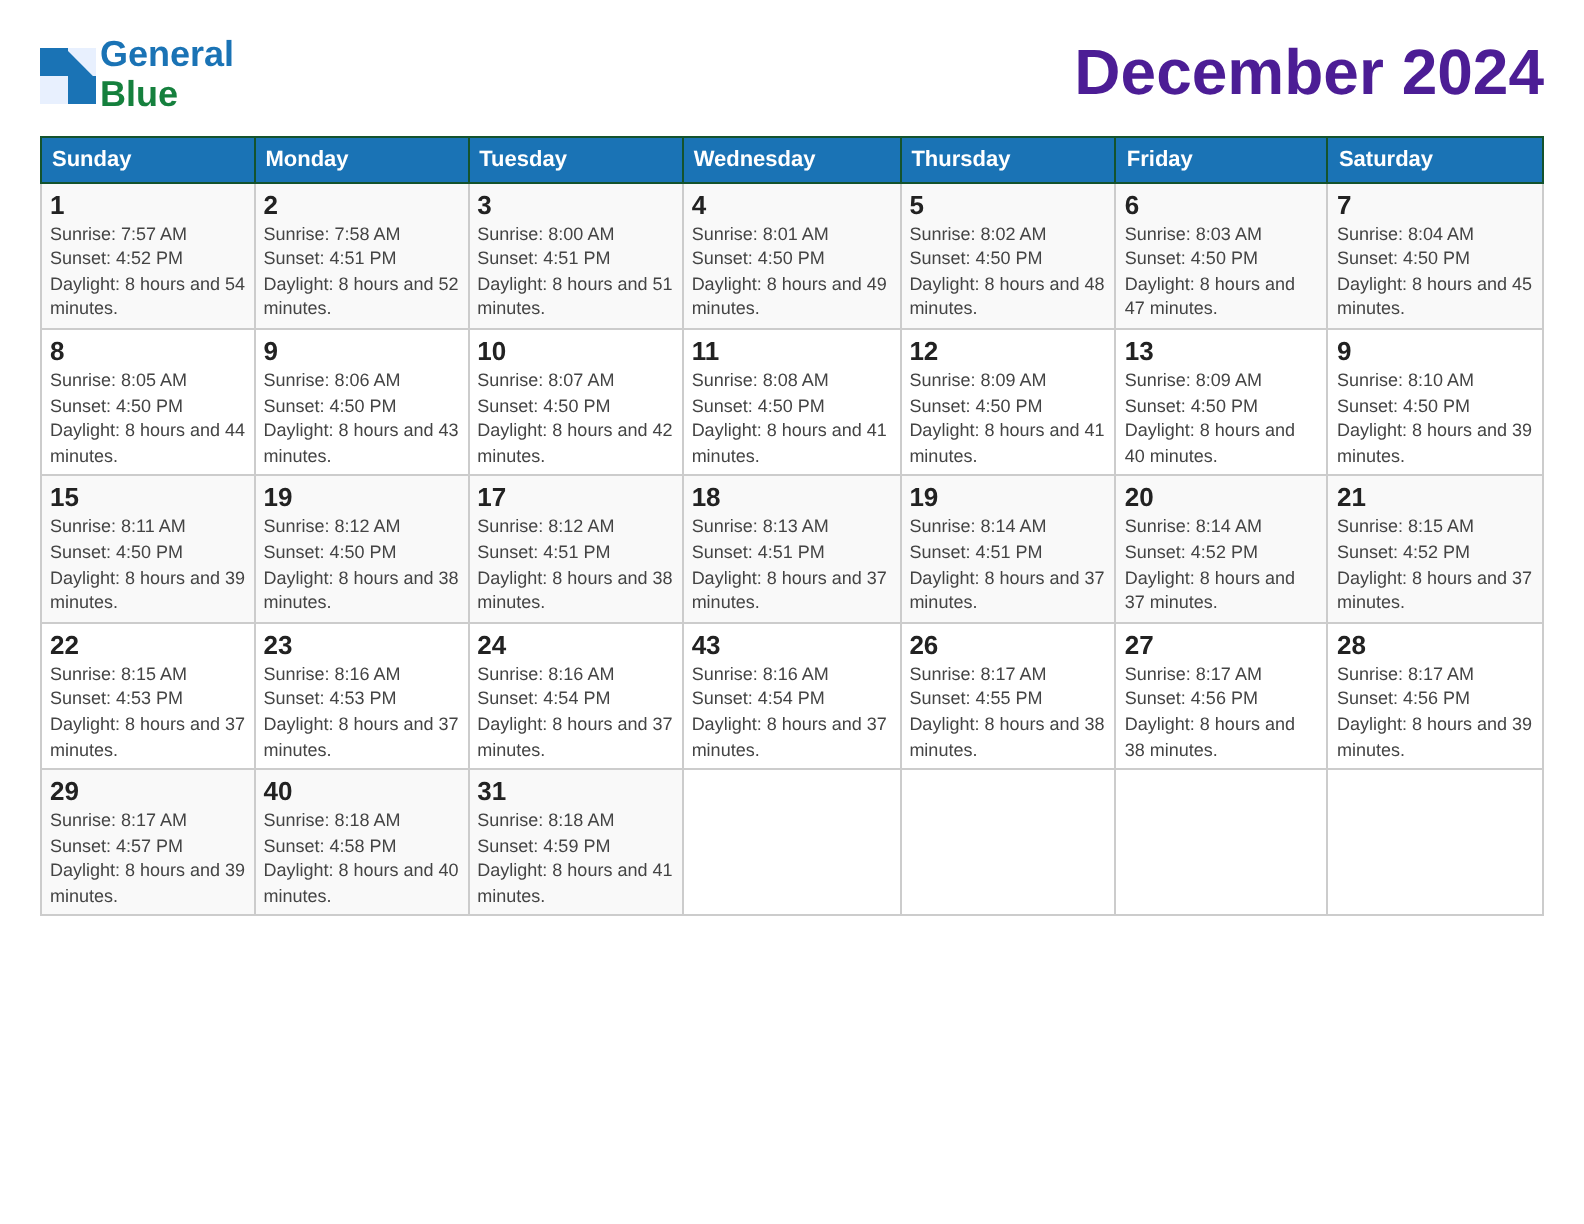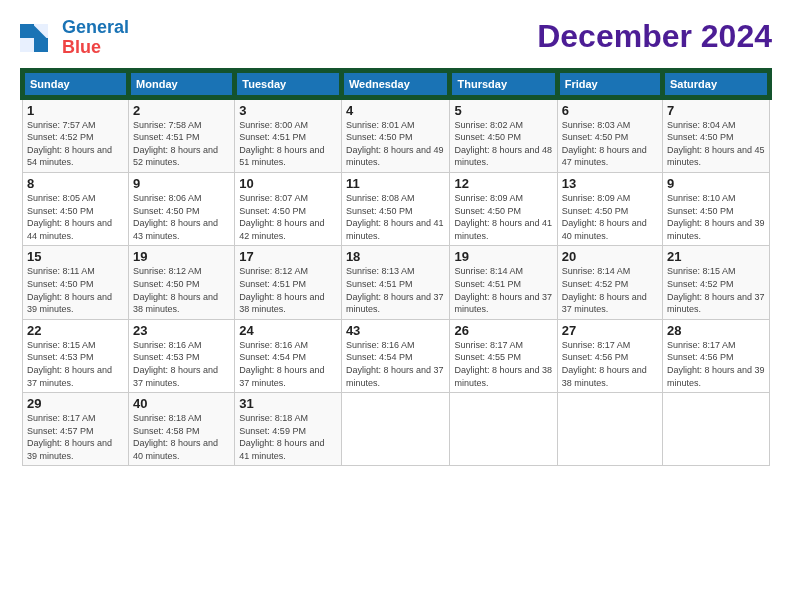--- a/index.html
+++ b/index.html
@@ -18,21 +18,20 @@
     }
     .header {
       display: flex;
       align-items: flex-start;
       justify-content: space-between;
       margin-bottom: 10px;
     }
     .logo {
       display: flex;
       align-items: center;
-      gap: 12px;
     }
     .logo-text {
       font-size: 18px;
       font-weight: bold;
       color: #333;
       line-height: 1.1;
     }
     .logo-text span {
       color: #1a73b5;
     }
@@ -60,21 +59,21 @@
       border-collapse: collapse;
       font-size: 9.5px;
     }
     thead tr th {
       background-color: #1a73b5;
       color: #fff;
       text-align: left;
       padding: 5px 5px;
       font-size: 11px;
       font-weight: bold;
-      border: 5px solid #14532d;
+      border: 1px solid #14532d;
     }
     tbody tr td {
       border: 1px solid #ccc;
       padding: 3px 4px;
       vertical-align: top;
       background: #fff;
       width: 113px;
     }
     tbody tr:nth-child(odd) td {
       background: #f9f9f9;
@@ -103,21 +102,21 @@
     <div class="logo">
       <svg class="logo-icon" viewBox="0 0 36 36">
         <rect x="0" y="0" width="18" height="18" fill="#1a73b5"></rect>
         <rect x="18" y="0" width="18" height="18" fill="#e8f0fe"></rect>
         <rect x="0" y="18" width="18" height="18" fill="#e8f0fe"></rect>
         <rect x="18" y="18" width="18" height="18" fill="#1a73b5"></rect>
         <polygon points="18,2 34,18 18,18" fill="#1a73b5"></polygon>
       </svg>
       <div class="logo-text">
         <span>General</span><br>
-        <span style="color:#ef4444">Blue</span>
+        <span style="color:#15803d">Blue</span>
       </div>
     </div>
     <div class="title-block">
       <div class="month-title">December 2024</div>
     </div>
   </div>
 
   <table>
     <thead>
       <tr>

